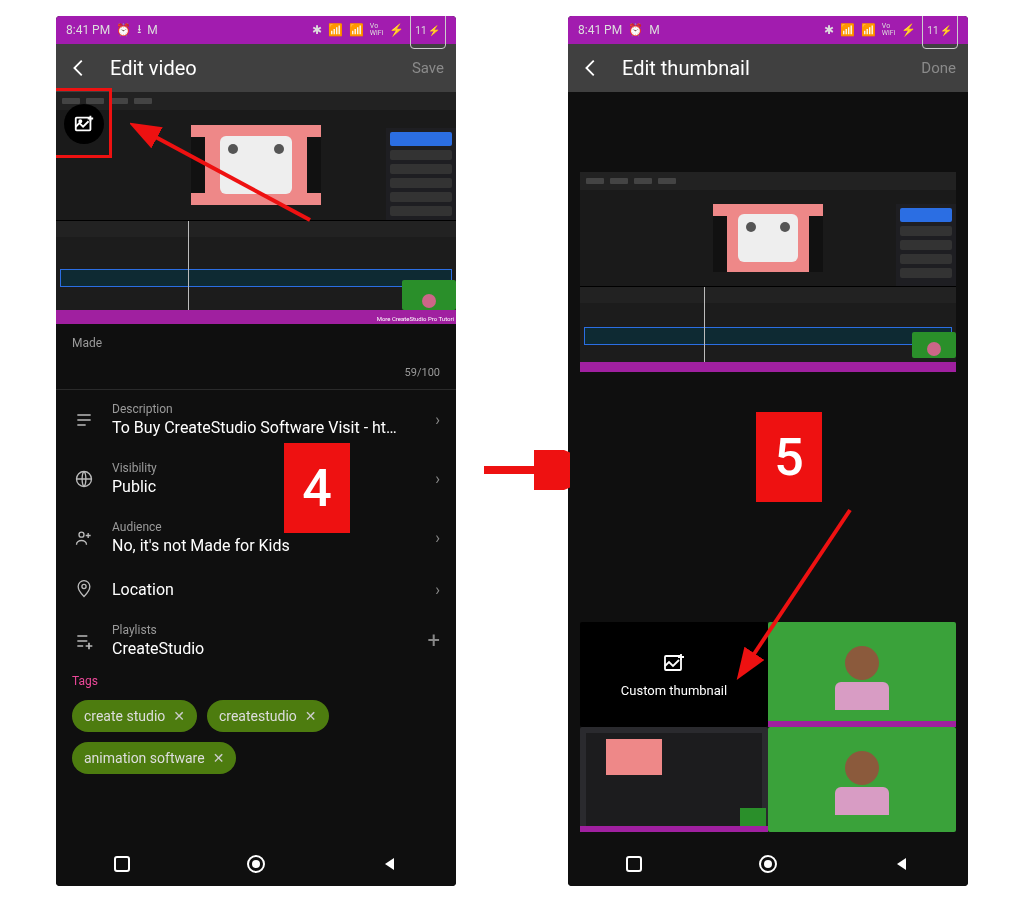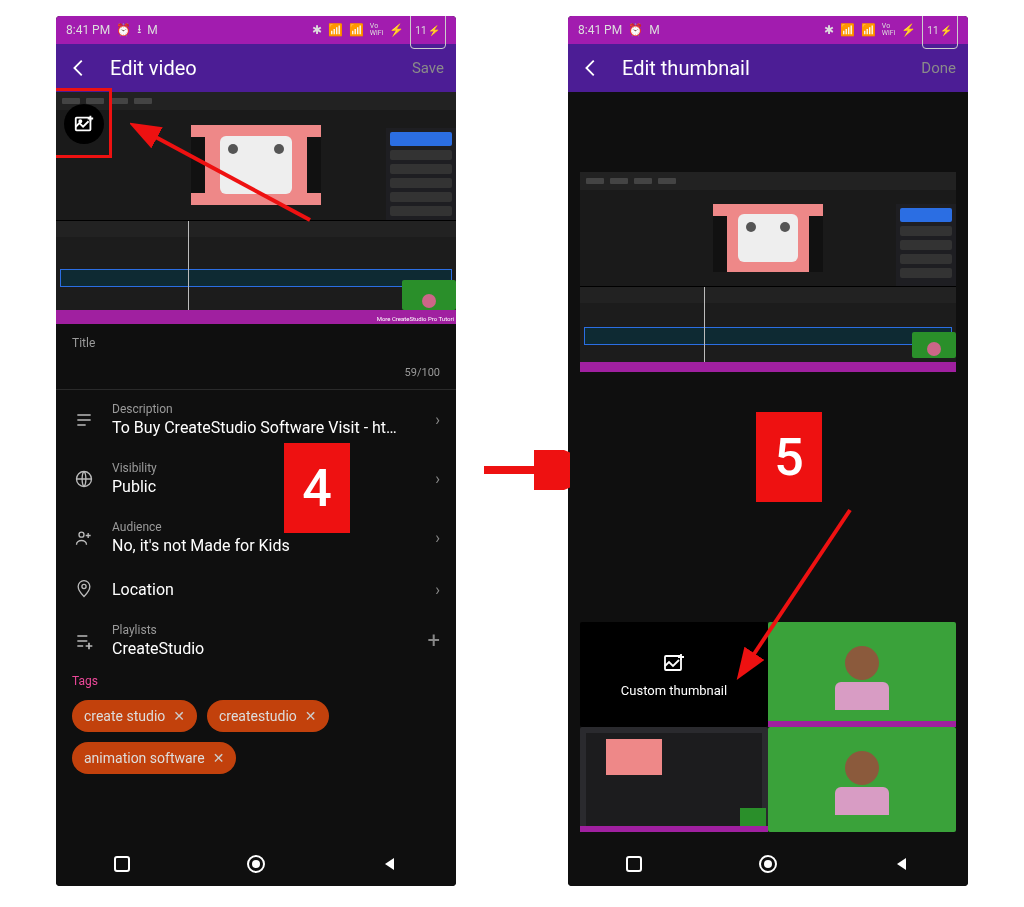--- a/index.html
+++ b/index.html
@@ -36,21 +36,21 @@
   }
   .sb-left, .sb-right { display: flex; align-items: center; gap: 6px; }
   .batt {
     border: 1px solid #ccc; border-radius: 4px; padding: 12px 4px;
     font-size: 10px; display:flex; align-items:center; gap:2px;
   }
 
   
   .header {
     height: 48px;
-    background: #4c1d95;
+    background: #404040;
     display: flex;
     align-items: center;
     padding: 0 12px;
     gap: 20px;
   }
   .header .back { width: 22px; height: 22px; display:flex; align-items:center; justify-content:center; }
   .header .title { font-size: 20px; font-weight: 400; }
   .header .action { margin-left: auto; color: #8a8a8a; font-size: 15px; }
 
   
@@ -125,21 +125,21 @@
   .list-row .icon{width:24px;display:flex;justify-content:center;color:#bbb;}
   .list-row .content{flex:1;}
   .list-row .content .lbl{font-size:12px;color:#9a9a9a;margin-bottom:2px;}
   .list-row .content .val{font-size:16px;color:#fff;}
   .chev{color:#888;}
 
   .tags-wrap{padding:4px 16px 28px;}
   .tags-wrap .lbl{font-size:12px;color:#ec4899;margin-bottom:12px;}
   .chips{display:flex;flex-wrap:wrap;gap:10px;}
   .chip{
-    background:#c2410c;border-radius:18px;padding:8px 12px;font-size:14px;color:#ddd;
+    background:#4d7c0f;border-radius:18px;padding:8px 12px;font-size:14px;color:#ddd;
     display:flex;align-items:center;gap:8px;
   }
   .chip .x{font-size:14px;color:#ccc;}
 
   
   .navbar{
     position:absolute;left:0;right:0;bottom:0;height:40px;background:#0f0f0f;
     display:flex;align-items:center;justify-content:space-around;
   }
 
@@ -236,21 +236,21 @@
           <rect x="3" y="5" width="16" height="14" rx="1"></rect>
           <path d="M3 15l4-4 4 4 6-6"></path>
           <circle cx="8" cy="9" r="1.2" fill="#fff"></circle>
           <path d="M19 3v6M16 6h6"></path>
         </svg>
     </div>
     <div class="red-box"></div>
   </div>
 
   <div class="section">
-    <div class="label-sm">Title</div>
+    <div class="label-sm">Made</div>
   </div>
   <div class="counter">59/100</div>
 
   <div class="list-row">
     <span class="icon">
       <svg width="20" height="20" viewBox="0 0 24 24" stroke="#bbb" stroke-width="2">
           <path d="M4 6h16M4 12h16M4 18h10"></path>
         </svg>
     </span>
     <div class="content">

